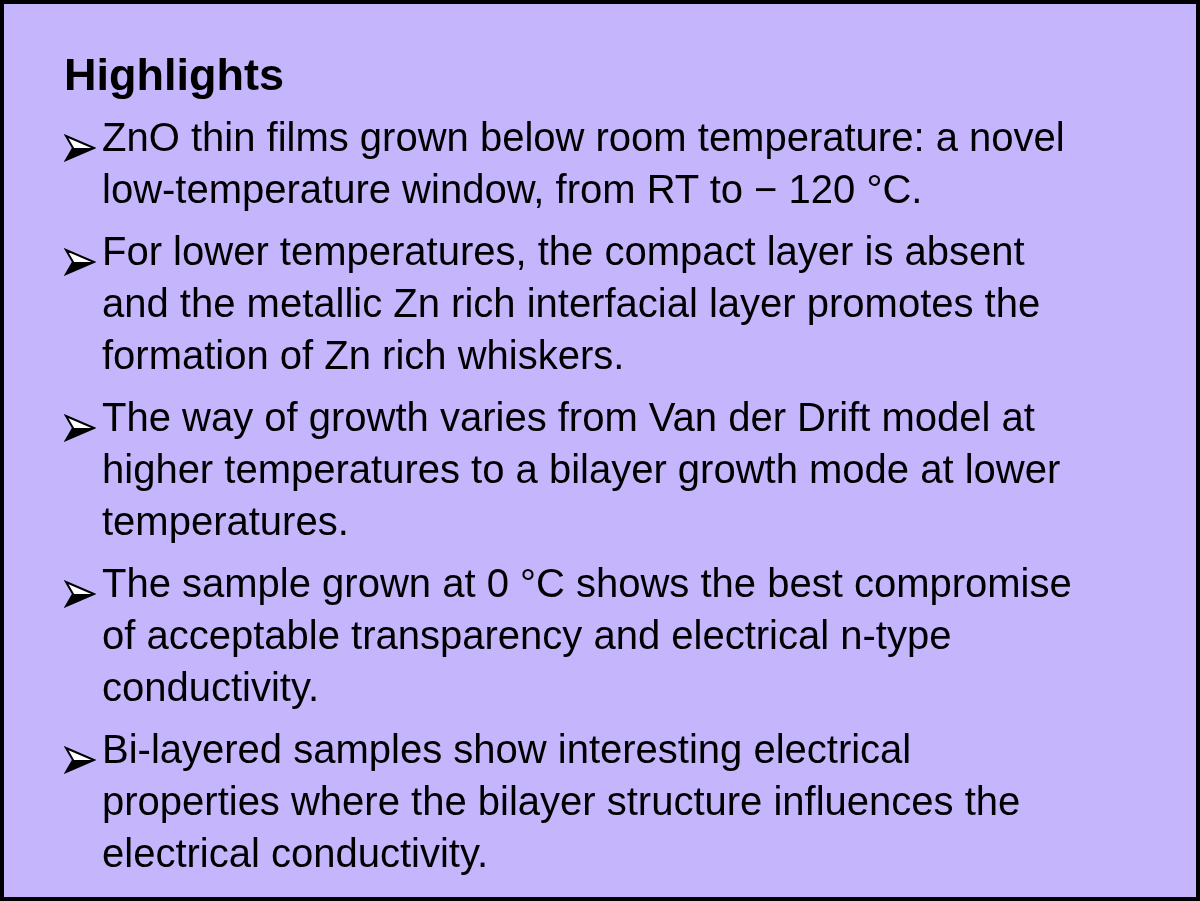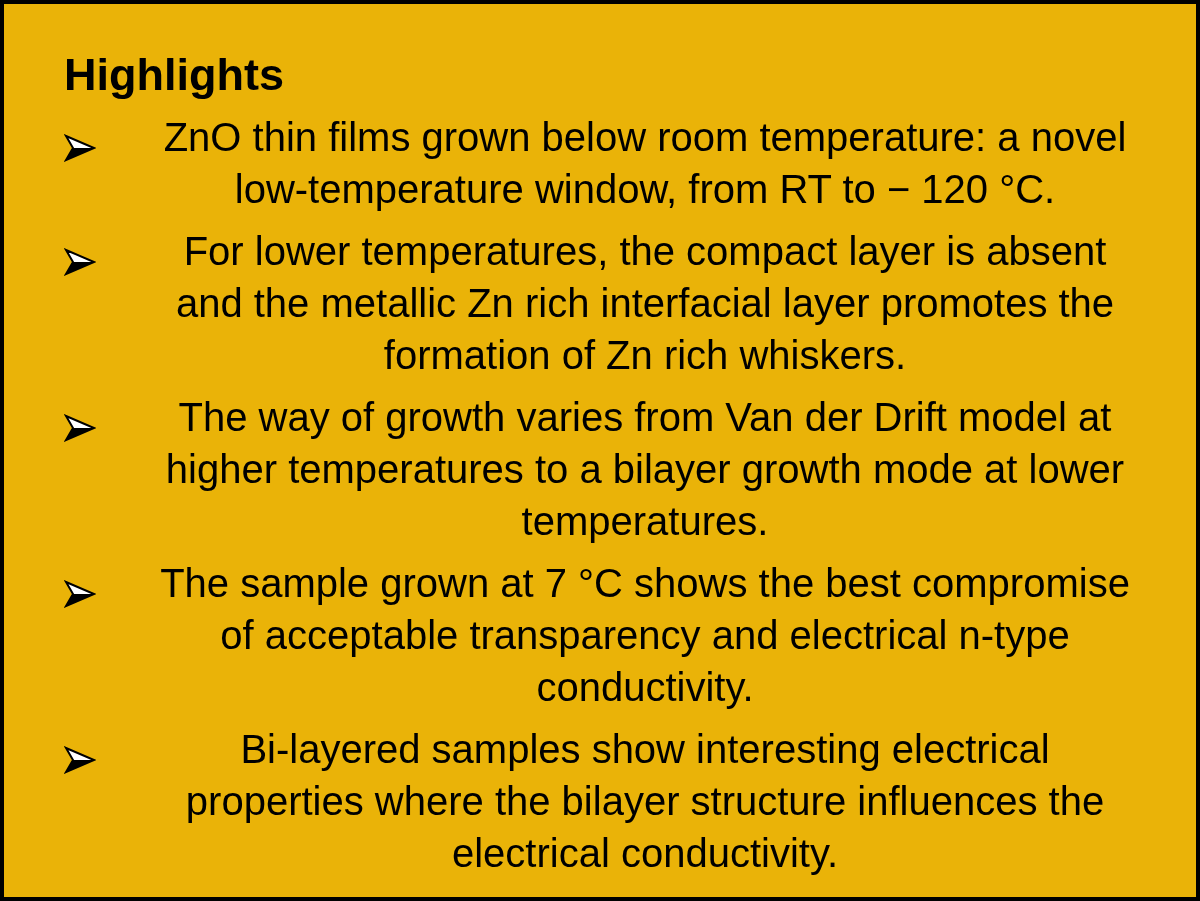--- a/index.html
+++ b/index.html
@@ -5,21 +5,21 @@
   html, body {
     margin: 0;
     padding: 0;
     background: #ffffff;
   }
   .page {
     position: relative;
     width: 1200px;
     height: 901px;
     box-sizing: border-box;
-    background: #eab308;
+    background: #c4b5fd;
     border: 4px solid #000000;
     padding: 22px 8px 0 60px;
     overflow: hidden;
     font-family: "Liberation Sans", "DejaVu Sans", sans-serif;
     color: #000000;
   }
   .page-title {
     margin: 26px 0 14px 0;
     font-size: 45px;
     line-height: 1.0;
@@ -30,21 +30,20 @@
     margin: 0;
     padding: 0;
     list-style: none;
   }
   ul.highlights-list li {
     position: relative;
     padding-left: 38px;
     margin: 0 0 10px 0;
     font-size: 40px;
     line-height: 52px;
-    text-align: center;
   }
   .bullet-marker {
     position: absolute;
     left: 0;
     top: 11px;
     width: 32px;
     height: 28px;
   }
   .bullet-text {
     white-space: pre;
@@ -90,21 +89,21 @@
 higher temperatures to a bilayer growth mode at lower
 temperatures.</span>
     </li>
     <li>
       <span class="bullet-marker">
         <svg width="32" height="28" viewBox="0 0 32 28" xmlns="http://www.w3.org/2000/svg">
           <path d="M2 2 L30 14 L2 26 L9 14 Z" fill="#ffffff" stroke="#000000" stroke-width="2" stroke-linejoin="miter"></path>
           <path d="M9 14 L30 14 L2 26 Z" fill="#000000"></path>
         </svg>
       </span>
-      <span class="bullet-text">The sample grown at 7 °C shows the best compromise
+      <span class="bullet-text">The sample grown at 0 °C shows the best compromise
 of acceptable transparency and electrical n-type
 conductivity.</span>
     </li>
     <li>
       <span class="bullet-marker">
         <svg width="32" height="28" viewBox="0 0 32 28" xmlns="http://www.w3.org/2000/svg">
           <path d="M2 2 L30 14 L2 26 L9 14 Z" fill="#ffffff" stroke="#000000" stroke-width="2" stroke-linejoin="miter"></path>
           <path d="M9 14 L30 14 L2 26 Z" fill="#000000"></path>
         </svg>
       </span>

